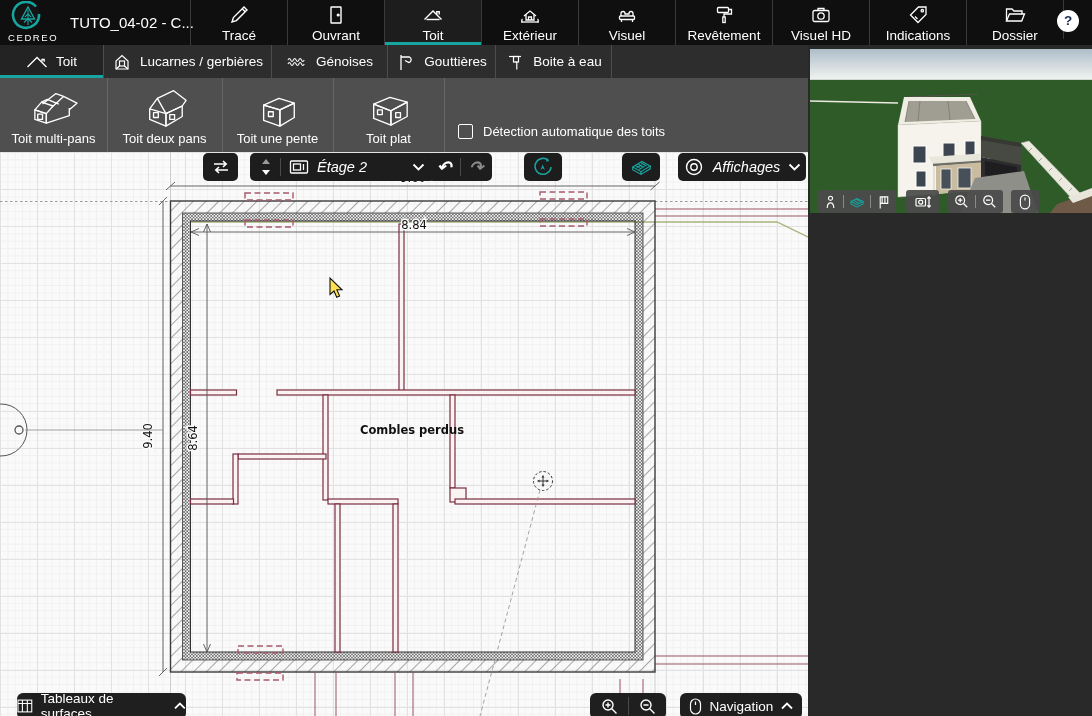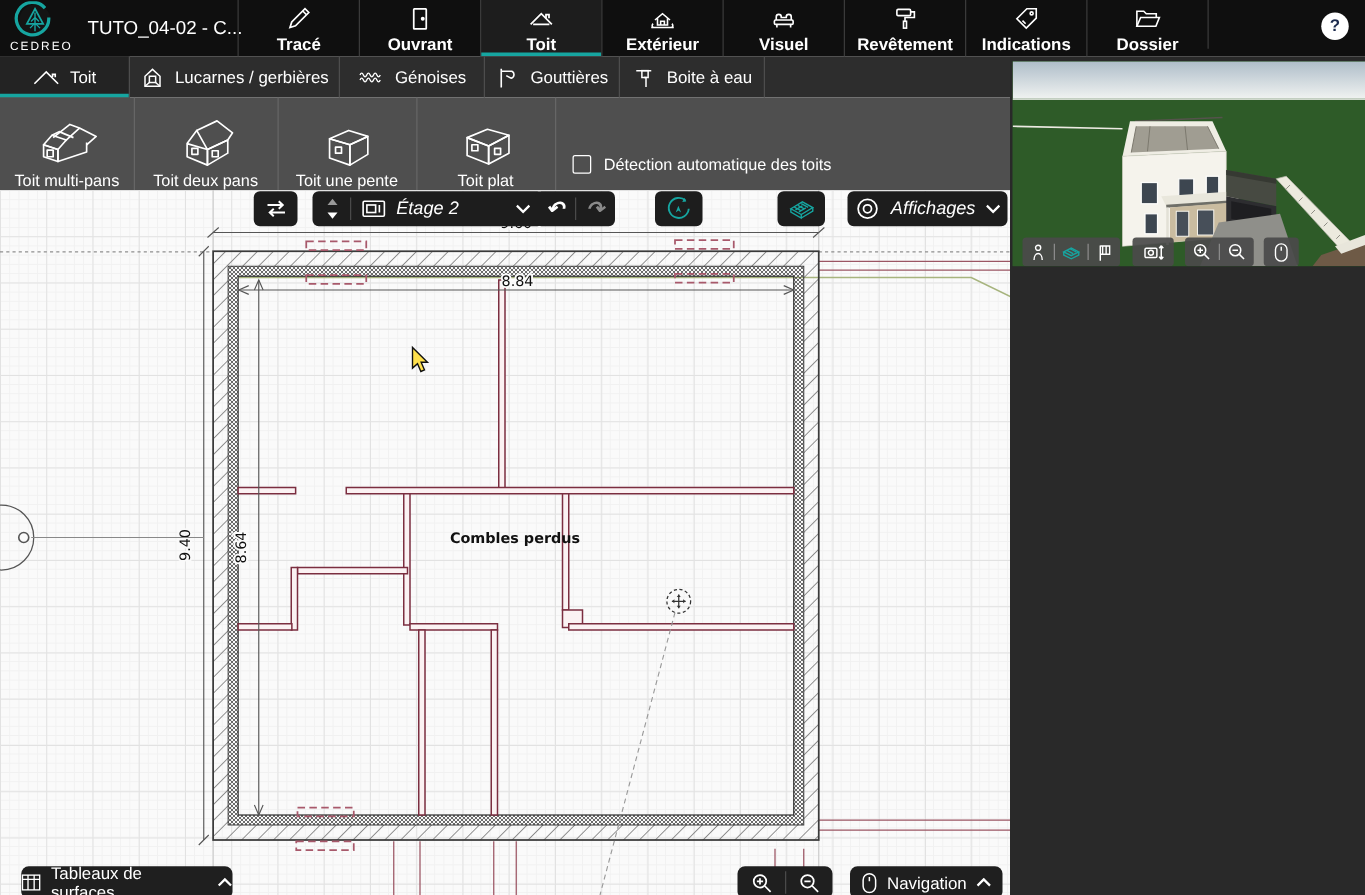--- a/index.html
+++ b/index.html
@@ -7,40 +7,40 @@
        font-family:"Liberation Sans",sans-serif;background:#fff;
        -webkit-font-smoothing:antialiased;}
   .abs{position:absolute;}
   svg{display:block;}
 
   
   .topbar{left:0;top:0;width:1092px;height:45px;background:#0f0f0f;}
   .logo{left:8px;top:1px;width:58px;height:44px;}
   .logo-text{position:absolute;left:0px;top:31px;font-size:9.5px;letter-spacing:1.6px;color:#fff;}
   .project{left:70px;top:0;width:118px;height:45px;line-height:45px;color:#fff;font-size:15px;white-space:nowrap;}
-  .main-tabs{left:190px;top:0;height:39px;display:flex;border-right:1px solid #3a3a3a;font-weight:bold;}
+  .main-tabs{left:190px;top:0;height:39px;display:flex;border-right:1px solid #3a3a3a;}
   .tab{width:96px;height:45px;display:flex;flex-direction:column;align-items:center;justify-content:center;
        gap:1px;color:#fff;border-left:1px solid #3a3a3a;position:relative;cursor:default;}
   .tab .lbl{font-size:13.5px;}
   .tab.active{background:#1d1d1d;}
   .tab.active::after{content:'';position:absolute;left:0;right:0;bottom:0;height:3px;background:#16a5a0;}
   .help{left:1057px;top:10px;width:22px;height:22px;border-radius:50%;background:#fff;color:#1c2b4e;
         font-weight:bold;font-size:13.5px;text-align:center;line-height:22px;}
 
   
   .subtabs{left:0;top:45px;width:808px;height:33px;background:#2d2d2d;display:flex;}
   .subtab{height:33px;display:flex;align-items:center;justify-content:center;gap:8px;color:#fff;
           font-size:13.5px;border-right:1px solid #4d4d4d;position:relative;}
   .subtab.active{background:#232323;}
   .subtab.active::after{content:'';position:absolute;left:0;right:0;bottom:0;height:3px;background:#16a5a0;}
 
   
   .ribbon{left:0;top:78px;width:808px;height:74px;background:#4f4f4f;color:#fff;}
   .roofbtn{position:absolute;top:0;height:74px;display:flex;flex-direction:column;align-items:center;
-           justify-content:flex-end;gap:3px;border-right:1px solid #666;font-size:13px;}
+           justify-content:center;gap:3px;border-right:1px solid #666;font-size:13px;}
   .autodetect{position:absolute;left:458px;top:0;height:74px;display:flex;align-items:center;gap:10px;font-size:13px;margin-top:16px;}
   .cbx{width:15px;height:15px;border:1.7px solid #fff;border-radius:2px;background:transparent;
        appearance:none;-webkit-appearance:none;margin:0;}
 
   
   .canvas{left:0;top:152px;width:808px;height:564px;background-color:#fafafa;overflow:hidden;
     background-image:
       linear-gradient(#e2e2e2 1px, transparent 1px),
       linear-gradient(90deg,#e2e2e2 1px, transparent 1px),
       linear-gradient(#f1f1f1 1px, transparent 1px),
@@ -118,20 +118,28 @@
         </svg>
       <span class="lbl">Visuel</span>
     </div>
     <div class="tab">
       <svg class="icon" width="24" height="24" viewBox="0 0 24 24" fill="none" stroke="#fff" stroke-width="1.3">
           <rect x="5.5" y="4.5" width="11" height="5" rx="1"></rect>
           <path d="M16.5 6.5h3v4.5H12v3"></path>
           <rect x="10.8" y="14" width="2.4" height="5.5"></rect>
         </svg>
       <span class="lbl">Revêtement</span>
+    </div>
+    <div class="tab">
+      <svg class="icon" width="24" height="24" viewBox="0 0 24 24" fill="none" stroke="#fff" stroke-width="1.3">
+          <rect x="4" y="7.5" width="16" height="11" rx="1.5"></rect>
+          <path d="M9 7.5v-2h6v2"></path>
+          <circle cx="12" cy="13" r="3.2"></circle>
+        </svg>
+      <span class="lbl">Visuel HD</span>
     </div>
     <div class="tab">
       <svg class="icon" width="24" height="24" viewBox="0 0 24 24" fill="none" stroke="#fff" stroke-width="1.3">
           <path d="M12.5 4H20v7.5L12 19.5 4.5 12z"></path>
           <circle cx="16.3" cy="7.7" r="1.2"></circle>
           <path d="M9 13.5l2.5 2.5"></path>
         </svg>
       <span class="lbl">Indications</span>
     </div>
     <div class="tab">

